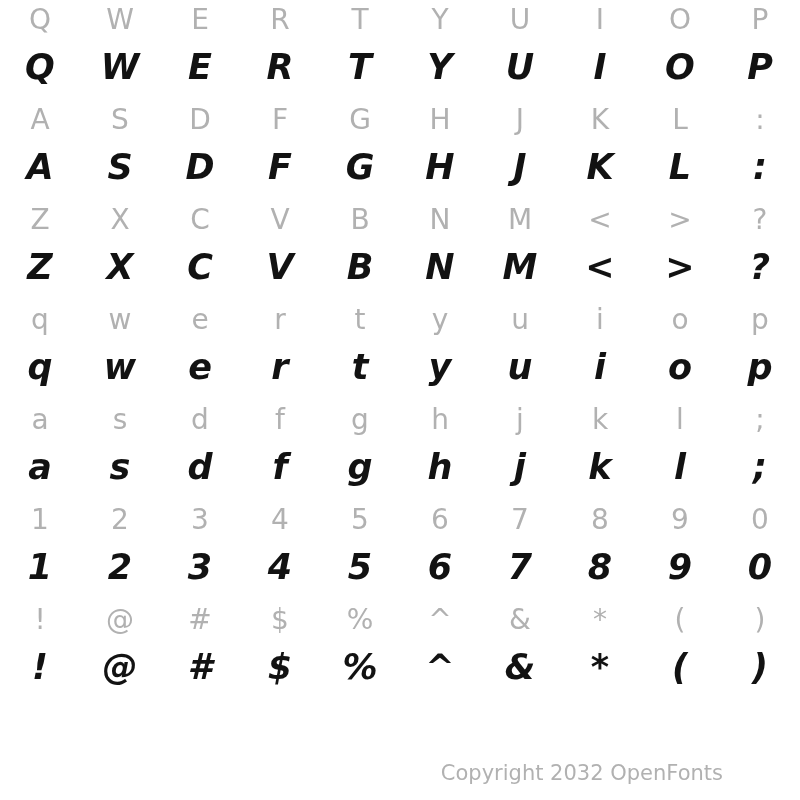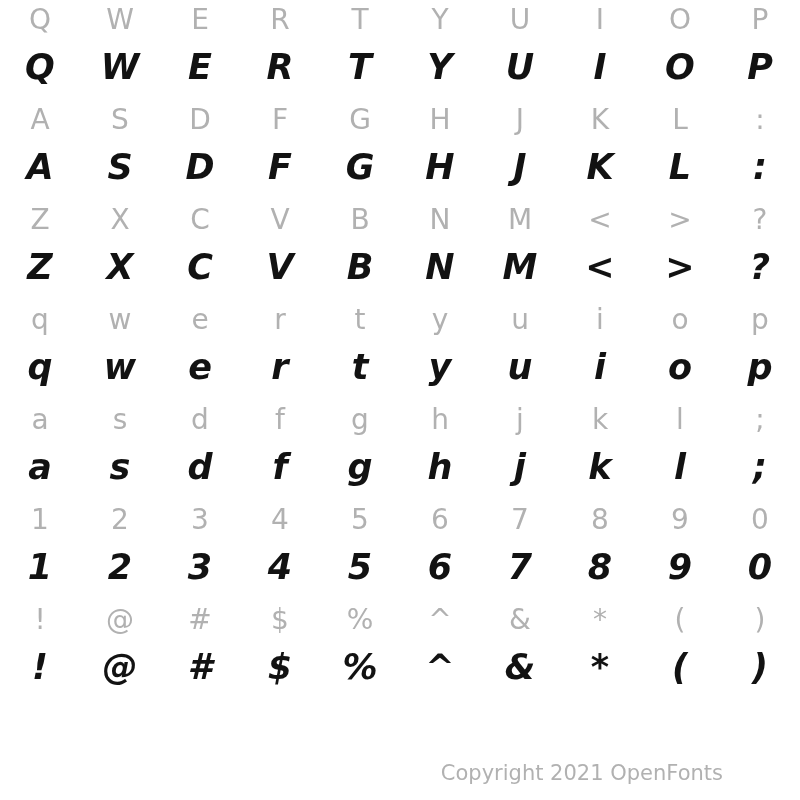--- a/index.html
+++ b/index.html
@@ -239,14 +239,14 @@
           <span class="cell">$</span>
           <span class="cell">%</span>
           <span class="cell">^</span>
           <span class="cell">&amp;</span>
           <span class="cell">*</span>
           <span class="cell">(</span>
           <span class="cell">)</span>
         </div>
       </div>
     </div>
-  <div class="footer-note">Copyright 2021 OpenFonts</div>
+  <div class="footer-note">Copyright 2032 OpenFonts</div>
 </div>
 
 </body></html>

